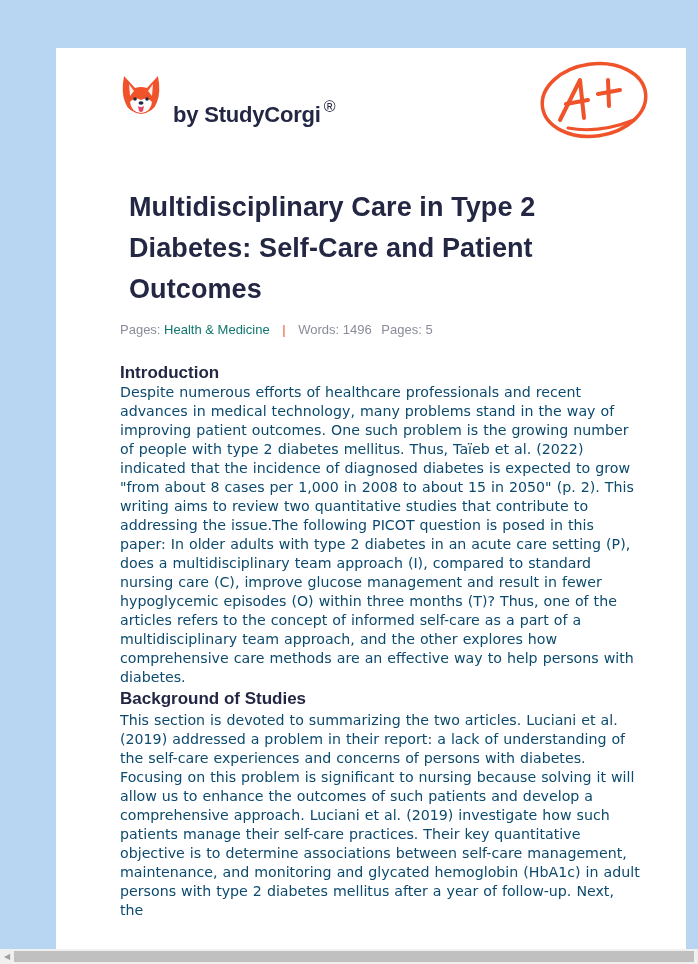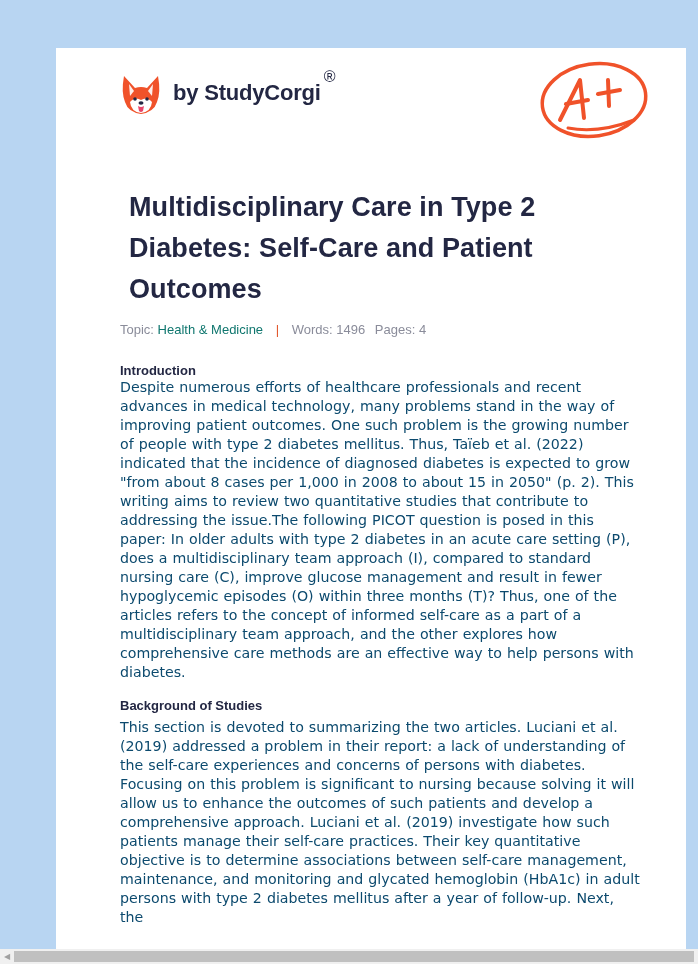--- a/index.html
+++ b/index.html
@@ -7,47 +7,47 @@
       width: 698px; height: 964px; overflow: hidden;
       background: #b8d5f2;
       font-family: "DejaVu Sans", sans-serif;
       position: relative;
     }
     .page {
       position: absolute; left: 56px; top: 48px; width: 630px; height: 904px;
       background: #ffffff; overflow: hidden;
     }
     .header { position: absolute; left: 0; top: 0; width: 630px; height: 110px; }
-    .logo { position: absolute; left: 65px; top: 26px; display: flex; align-items: flex-start; }
+    .logo { position: absolute; left: 65px; top: 26px; display: flex; align-items: flex-end; }
     .logo-text {
       font-family: "Liberation Sans", sans-serif; font-weight: 700; font-size: 22px;
       color: #232743; margin-left: 12px; letter-spacing: -0.2px; position: relative; top: 6px;
     }
     .logo-reg { font-family: "Liberation Sans", sans-serif; font-size: 16px; color: #232743; position: relative; top: -6px; margin-left: 3px; }
     .grade { position: absolute; left: 482px; top: 10px; }
     .content { position: absolute; left: 64px; top: 130px; width: 520px; }
     h1 {
       margin: 9px; font-family: "Liberation Sans", sans-serif; font-weight: 700;
       font-size: 27px; line-height: 41px; color: #232743; letter-spacing: 0.1px;
     }
     .meta { margin-top: 12px; font-family: "Liberation Sans", sans-serif; font-size: 13px; color: #8a8c9a; }
     .meta .topic-val { color: #0f766e; }
     .meta .sep { color: #e2562b; margin: 0 9px; }
     .meta .gap { margin-left: 6px; }
     h2 {
       margin: 0; font-family: "Liberation Sans", sans-serif; font-weight: 700;
-      font-size: 13px; color: #232743;
+      font-size: 17px; color: #232743;
     }
     .h-intro { margin-top: 26px; }
     p.body {
       margin: 0; font-family: "DejaVu Sans", sans-serif; font-size: 14.2px;
       line-height: 19px; color: #0c4a6e; letter-spacing: 0px; word-spacing: 0.5px;
     }
     .p1 { margin-top: 14px; }
-    .h-bg { margin-top: 12px; line-height: 24px; }
+    .h-bg { margin-top: 0px; line-height: 24px; }
     .p2 { margin-top: 10px; }
     .hscroll {
       position: absolute; left: 0; top: 949px; width: 698px; height: 15px; background: #f0f0f0;
     }
     .hscroll-arrow {
       position: absolute; left: 2px; top: 2px; width: 10px; height: 11px;
       font-size: 8px; color: #a0a0a0; line-height: 11px; text-align: center;
     }
     .hscroll-thumb {
       position: absolute; left: 14px; top: 2px; width: 680px; height: 11px; background: #c0c0c0;
@@ -82,25 +82,25 @@
         <path d="M60 36 L82 32" fill="none" stroke="#f0522a" stroke-width="4" stroke-linecap="round"></path>
         <path d="M70 22 L71 48" fill="none" stroke="#f0522a" stroke-width="4" stroke-linecap="round"></path>
         <path d="M30 70 Q60 76 96 62" fill="none" stroke="#f0522a" stroke-width="3" stroke-linecap="round"></path>
       </svg>
     </div>
   </div>
 
   <div class="content">
     <h1>Multidisciplinary Care in Type 2 Diabetes: Self-Care and Patient Outcomes</h1>
     <div class="meta">
-      <span>Topic:</span>
+      <span>Pages:</span>
       <span class="topic-val">Health &amp; Medicine</span>
       <span class="sep">|</span>
       <span>Words: 1496</span>
-      <span class="gap">Pages: 4</span>
+      <span class="gap">Pages: 5</span>
     </div>
 
     <h2 class="h-intro">Introduction</h2>
     <p class="body p1">Despite numerous efforts of healthcare professionals and recent advances in medical technology, many problems stand in the way of improving patient outcomes. One such problem is the growing number of people with type 2 diabetes mellitus. Thus, Taïeb et al. (2022) indicated that the incidence of diagnosed diabetes is expected to grow "from about 8 cases per 1,000 in 2008 to about 15 in 2050" (p. 2). This writing aims to review two quantitative studies that contribute to addressing the issue.The following PICOT question is posed in this paper: In older adults with type 2 diabetes in an acute care setting (P), does a multidisciplinary team approach (I), compared to standard nursing care (C), improve glucose management and result in fewer hypoglycemic episodes (O) within three months (T)? Thus, one of the articles refers to the concept of informed self-care as a part of a multidisciplinary team approach, and the other explores how comprehensive care methods are an effective way to help persons with diabetes.</p>
 
     <h2 class="h-bg">Background of Studies</h2>
     <p class="body p2">This section is devoted to summarizing the two articles. Luciani et al. (2019) addressed a problem in their report: a lack of understanding of the self-care experiences and concerns of persons with diabetes. Focusing on this problem is significant to nursing because solving it will allow us to enhance the outcomes of such patients and develop a comprehensive approach. Luciani et al. (2019) investigate how such patients manage their self-care practices. Their key quantitative objective is to determine associations between self-care management, maintenance, and monitoring and glycated hemoglobin (HbA1c) in adult persons with type 2 diabetes mellitus after a year of follow-up. Next, the</p>
   </div>
 </div>
 

